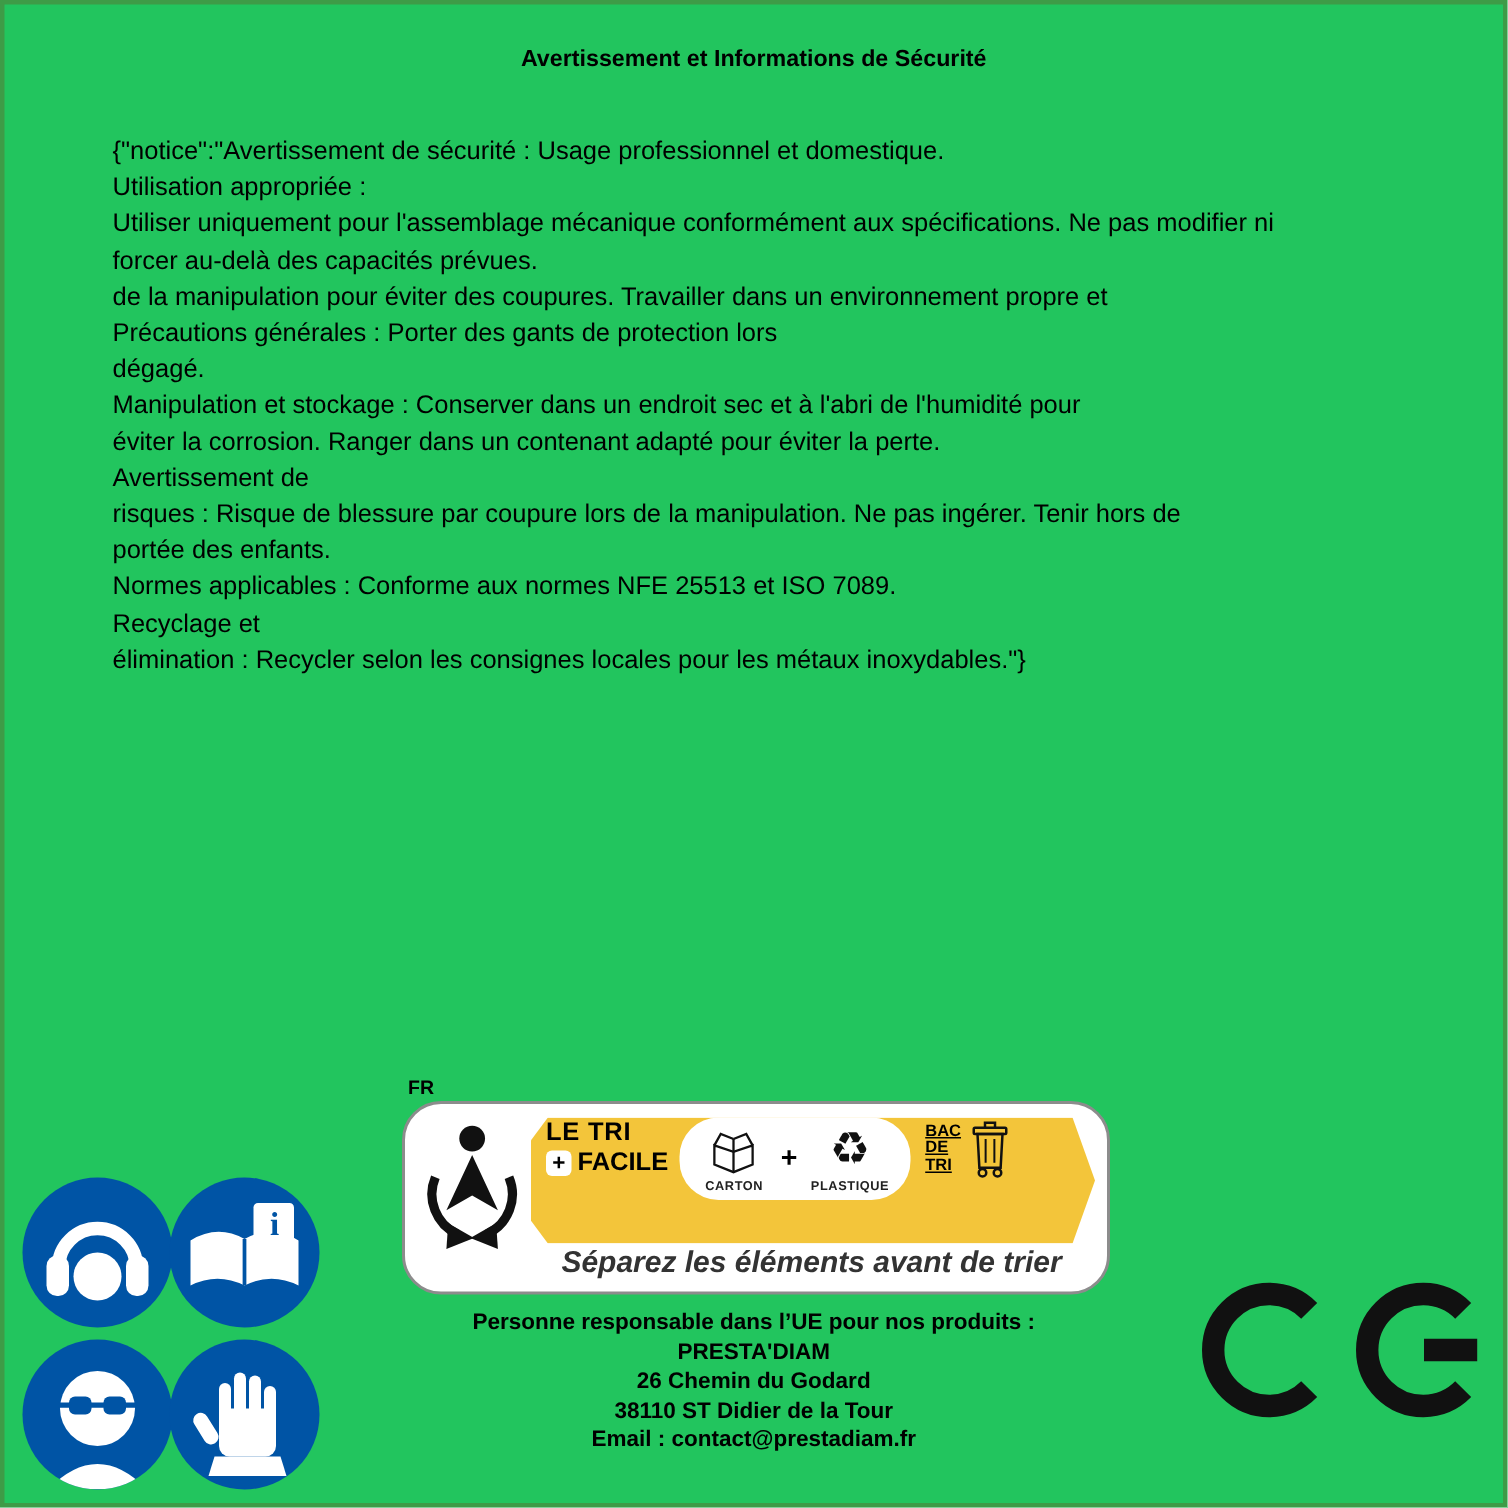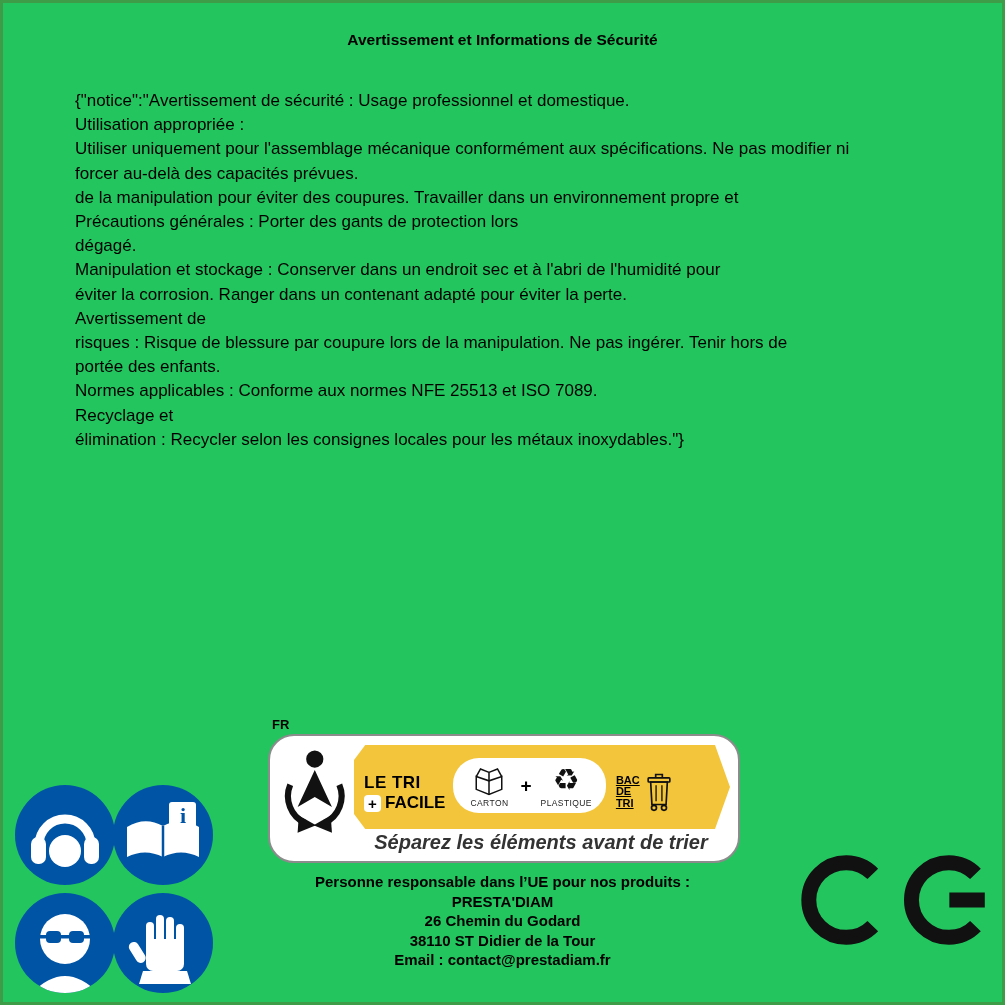--- a/index.html
+++ b/index.html
@@ -32,38 +32,38 @@
   
   .fr-label { position:absolute; left:269px; top:714px; font-size:13px; font-weight:bold; }
   .tri-label {
     position:absolute; left:265px; top:731px; width:472px; height:129px;
     background:#fff; border:2px solid #8c8c8c; border-radius:26px; box-sizing:border-box;
   }
   .triman { position:absolute; left:8px; top:12px; width:76px; height:92px; }
   .triman svg { width:100%; height:100%; }
   .tri-band {
     position:absolute; left:84px; top:9px; right:8px; height:84px;
-    background:#F3C53A; display:flex; align-items:flex-end; gap:8px;
+    background:#F3C53A; display:flex; align-items:flex-start; gap:8px;
     padding:0 6px 16px 10px; box-sizing:border-box;
     clip-path: polygon(3% 0, calc(100% - 15px) 0, 100% 50%, calc(100% - 15px) 100%, 3% 100%, 0 82%, 0 18%);
   }
   .tri-text { flex:0 0 auto; }
   .tri-l1 { font-weight:bold; font-size:17px; letter-spacing:0.5px; }
   .tri-l2 { display:flex; align-items:center; gap:4px; font-weight:bold; font-size:17px; }
   .plus-box {
     display:inline-flex; align-items:center; justify-content:center;
     width:17px; height:17px; background:#fff; border-radius:4px;
     font-size:15px; font-weight:bold; line-height:1;
   }
   .pill {
     flex:0 0 auto; background:#fff; border-radius:26px;
     display:flex; align-items:center; gap:9px; padding:5px 14px;
   }
   .mat { display:flex; flex-direction:column; align-items:center; gap:1px; }
-  .mat-label { font-size:8.5px; font-weight:normal; letter-spacing:0.4px; color:#222; }
+  .mat-label { font-size:8.5px; font-weight:bold; letter-spacing:0.4px; color:#222; }
   .mat-plus { font-size:19px; font-weight:bold; }
   .recycle-glyph { font-family:"DejaVu Sans", sans-serif; font-size:30px; line-height:34px; color:#111; }
   .bac { display:flex; align-items:center; gap:4px; margin-left:2px;text-decoration:underline; }
   .bac-text { font-size:11px; font-weight:bold; line-height:11.5px; text-align:left; }
   .tri-footer {
     position:absolute; left:84px; right:10px; bottom:7px; text-align:center;
     font-style:italic; font-weight:bold; font-size:20px; color:#333;
   }
 
   .responsible {

